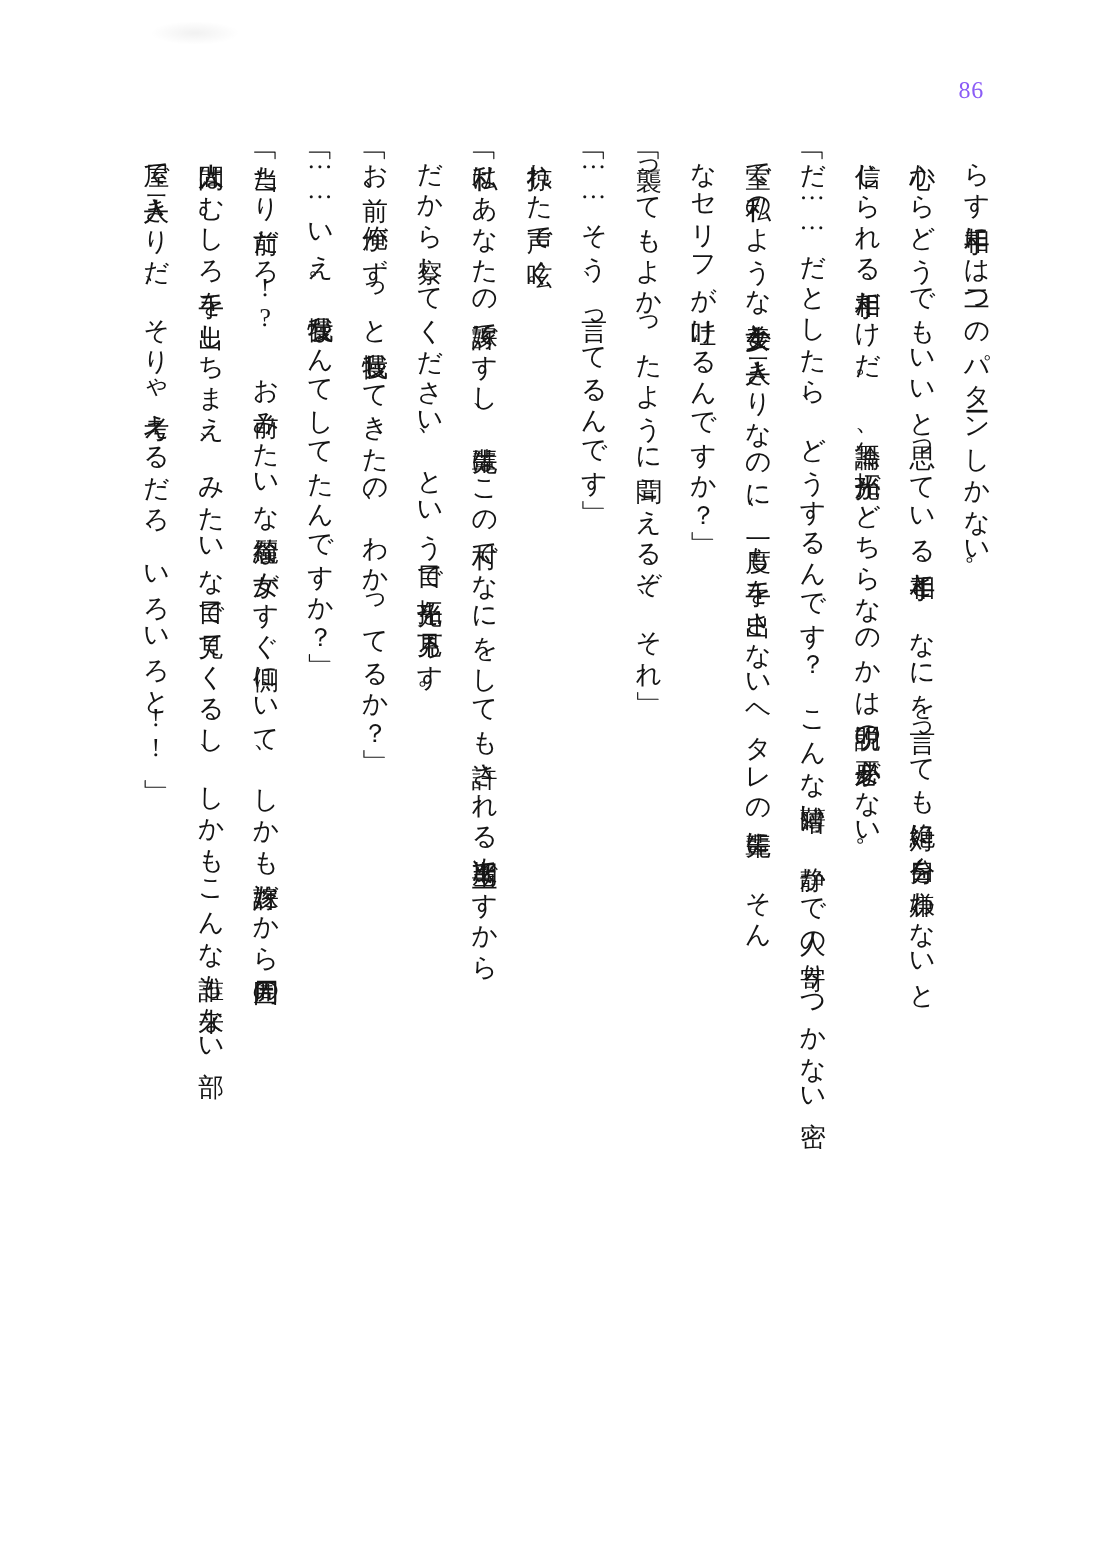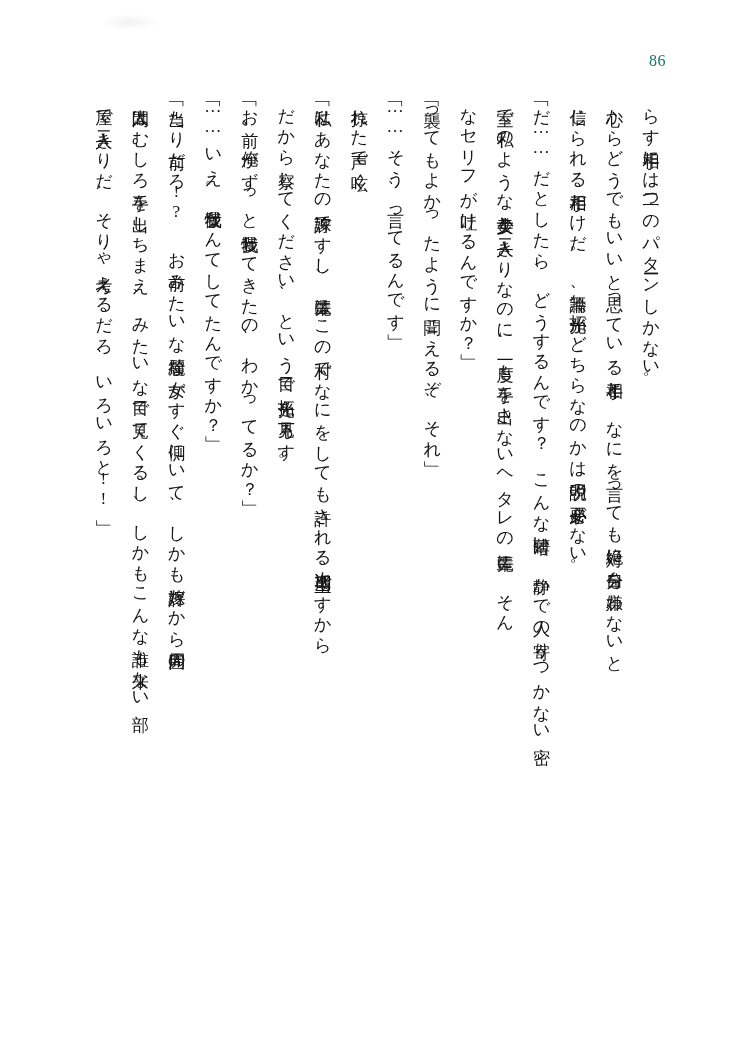--- a/index.html
+++ b/index.html
@@ -32,24 +32,24 @@
     left: 100px;
     width: 60px;
     height: 16px;
     background: radial-gradient(ellipse at center, rgba(0,0,0,0.055), rgba(0,0,0,0) 70%);
     pointer-events: none;
   }
 
   .page-number {
     position: absolute;
     top: 52px;
-    right: 70px;
+    right: 80px;
     font-size: 16px;
     letter-spacing: 0.5px;
-    color: #0f766e;
+    color: #8b5cf6;
   }
 
   .text-body {
     position: absolute;
     top: 96px;
     right: 68px;
     left: 96px;
     bottom: 90px;
 
     writing-mode: vertical-rl;

